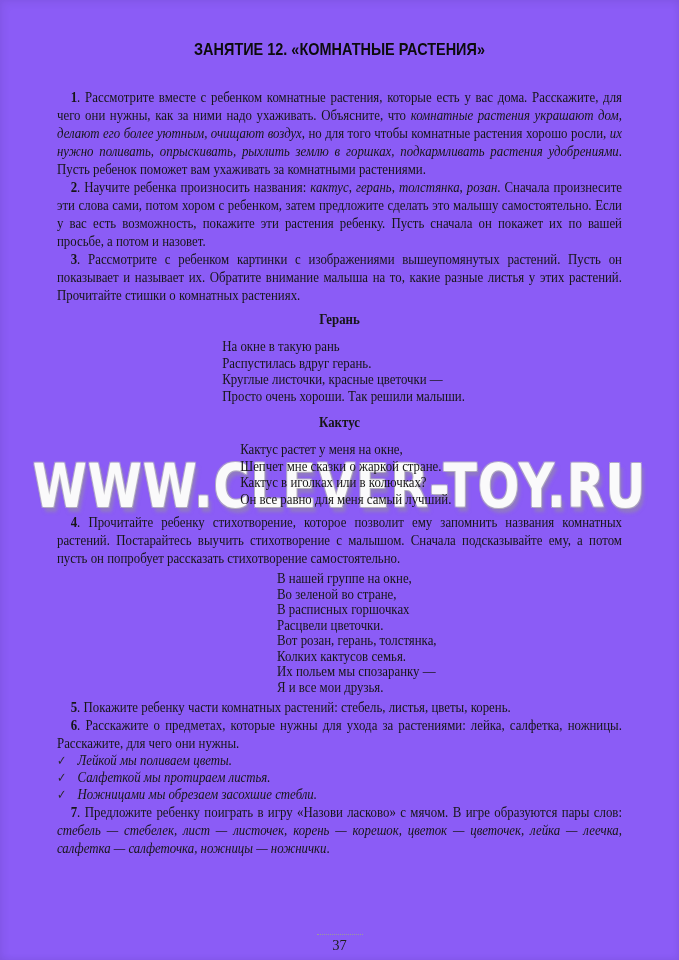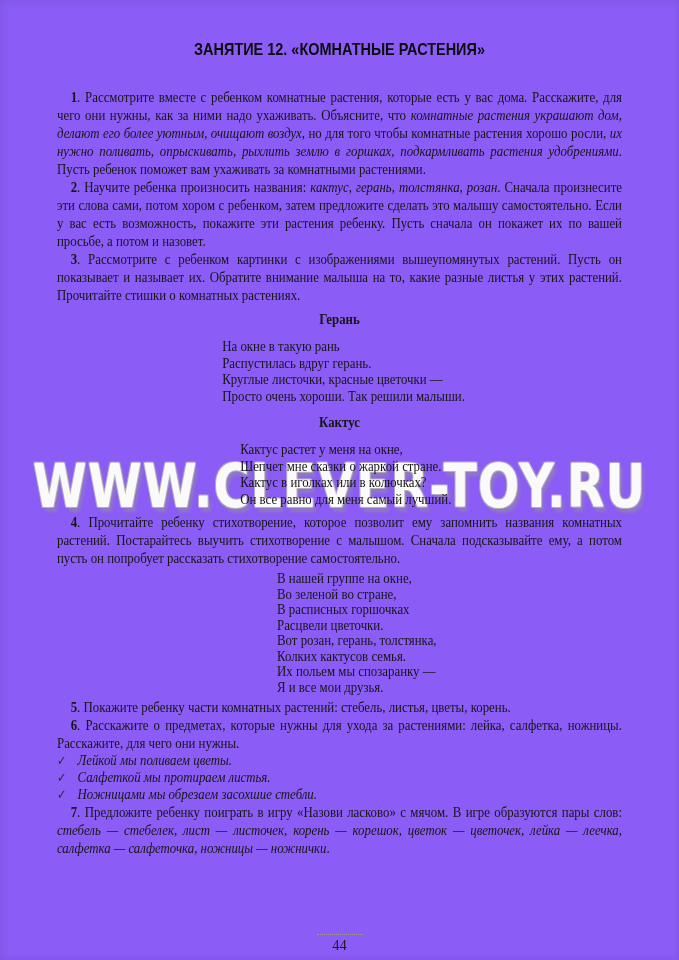--- a/index.html
+++ b/index.html
@@ -132,16 +132,16 @@
       </div>
     </div>
 
     <p class="para"><span class="seg-b">7</span><span>. Предложите ребенку поиграть в игру «Назови ласково» с мячом. В игре образуются пары слов: </span><span class="seg-i">стебель — стебелек, лист — листочек, корень — корешок, цветок — цветочек, лейка — леечка, салфетка — салфеточка, ножницы — ножнички</span><span>.</span></p>
   </div>
 
   <div class="watermark">WWW.CLEVER-TOY.RU</div>
 
   <div class="footer">
     <div class="footer-rule"></div>
-    <div class="page-number">44</div>
+    <div class="page-number">37</div>
   </div>
 
 </div>
 
 </body></html>

